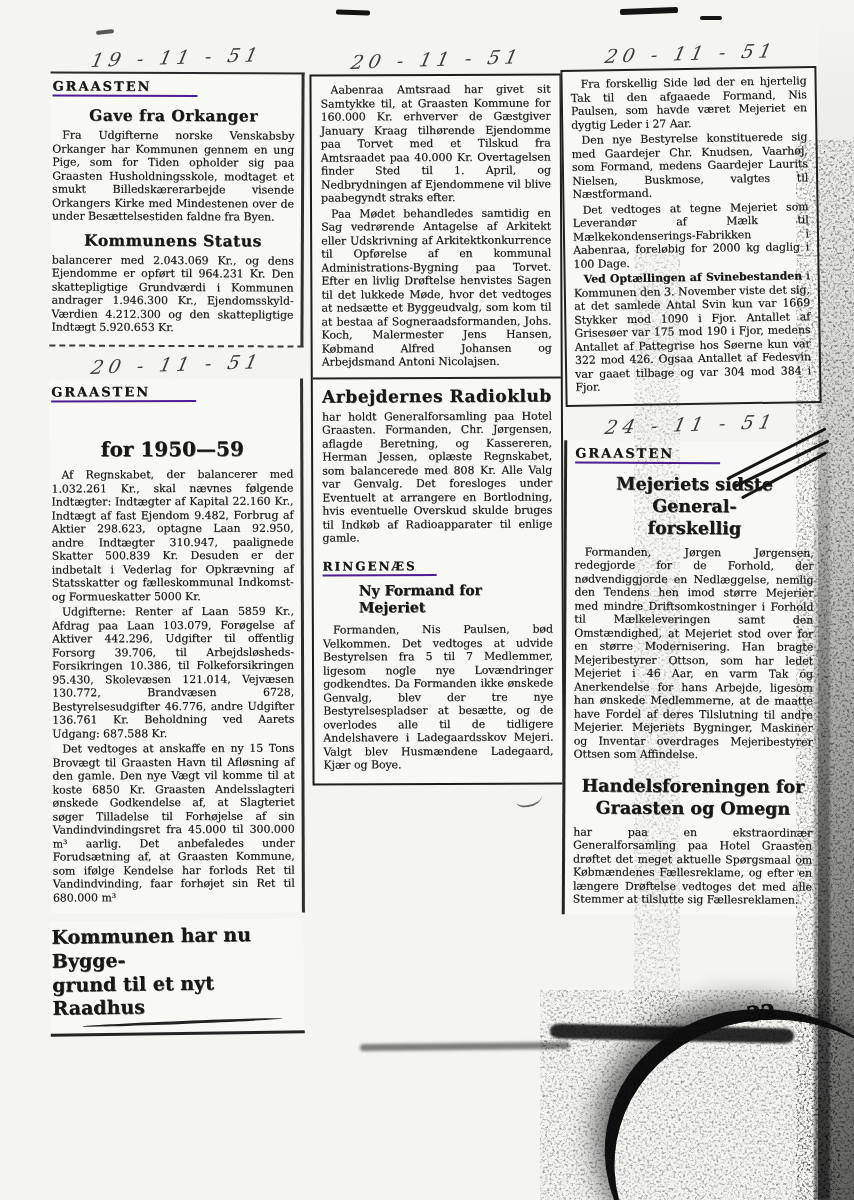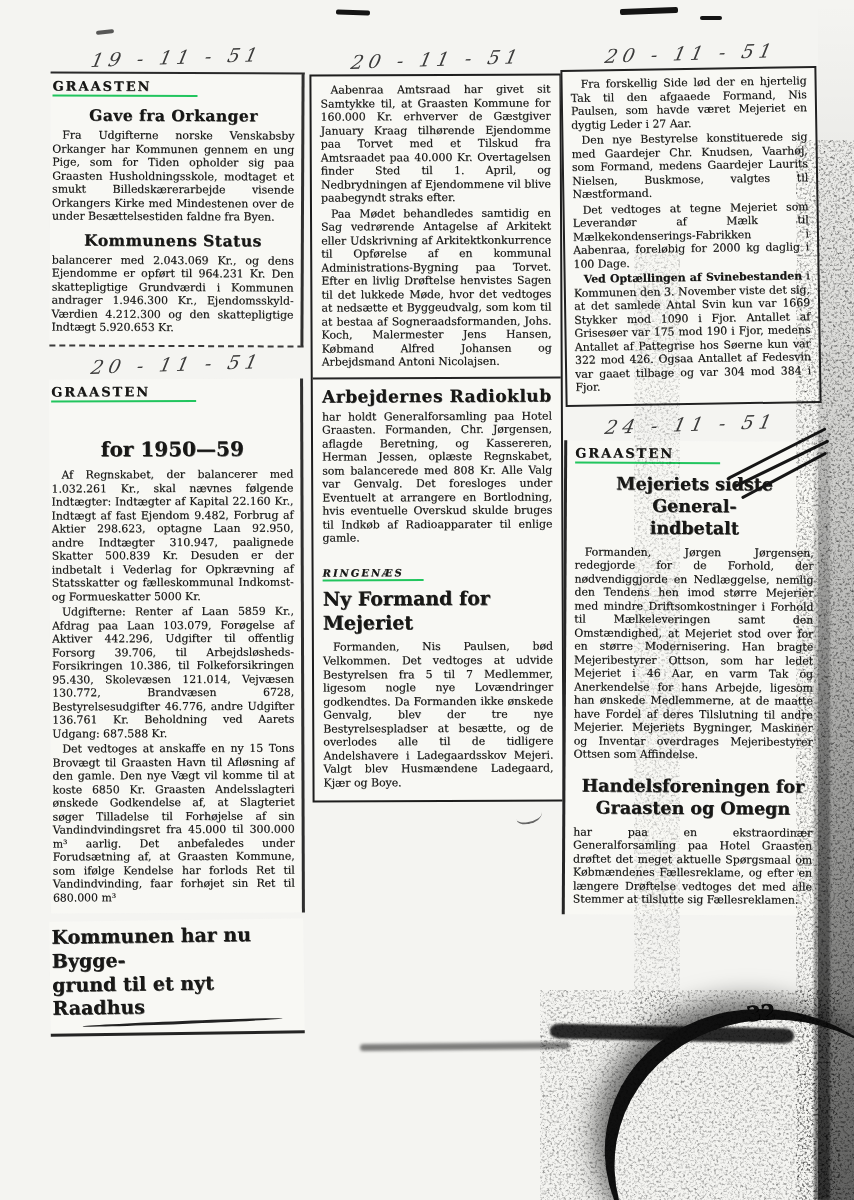--- a/index.html
+++ b/index.html
@@ -8,21 +8,21 @@
     background:#f4f4f1;
     font-family:"DejaVu Serif","Liberation Serif",serif;
     color:#181816;
   }
   
   .body{font-size:10.9px;line-height:1.24;text-align:justify;overflow-wrap:break-word;}
   .body p{margin:0 0 2px 0;text-indent:10px;text-shadow:0.3px 0.3px 0 rgba(25,25,25,0.55);}
   .body p.noindent{text-indent:0;}
   .tag{
     font-weight:bold;font-size:13px;letter-spacing:2px;
-    border-bottom:2px solid #22c55e;display:inline-block;
+    border-bottom:2px solid #4c1d95;display:inline-block;
     padding:0 46px 1px 0;margin:2px 0 2px 0;
     text-shadow:0.4px 0.4px 0 rgba(25,25,25,0.6);
     text-align:right;
   }
   .hl-md{font-size:15.5px;font-weight:bold;text-align:center;margin:7px 0 4px 0;
     letter-spacing:0.5px;text-shadow:0.5px 0.5px 0 rgba(20,20,20,0.65);}
   .hl-lg{font-size:20px;font-weight:bold;text-align:center;line-height:1.25;
     margin:8px 0 6px 0;text-shadow:0.6px 0.6px 0 rgba(20,20,20,0.7);}
   .hw{
     font-style:italic;font-size:19px;letter-spacing:5px;color:#222;
@@ -120,22 +120,22 @@
         <p>Paa Mødet behandledes samtidig en Sag vedrørende Antagelse af Arkitekt eller Udskrivning af Arkitektkonkurrence til Opførelse af en kommunal Administrations-Bygning paa Torvet. Efter en livlig Drøftelse henvistes Sagen til det lukkede Møde, hvor det vedtoges at nedsætte et Byggeudvalg, som kom til at bestaa af Sogneraadsformanden, Johs. Koch, Malermester Jens Hansen, Købmand Alfred Johansen og Arbejdsmand Antoni Nicolajsen.</p>
       </div>
 
       <hr class="divider">
 
       <h2 class="hl-md" style="font-size:17px;">Arbejdernes Radioklub</h2>
       <div class="body">
         <p class="noindent">har holdt Generalforsamling paa Hotel Graasten. Formanden, Chr. Jørgensen, aflagde Beretning, og Kassereren, Herman Jessen, oplæste Regnskabet, som balancerede med 808 Kr. Alle Valg var Genvalg. Det foresloges under Eventuelt at arrangere en Bortlodning, hvis eventuelle Overskud skulde bruges til Indkøb af Radioapparater til enlige gamle.</p>
       </div>
 
-      <span class="tag" style="font-size:10px;margin-top:20px;padding-right:20px;font-style:italic;">RINGENÆS</span>
-      <h1 class="hl-lg" style="font-size:19px;text-align:left;margin-top:4px;">Ny Formand for Mejeriet</h1>
+      <span class="tag" style="font-size:12px;margin-top:12px;padding-right:20px;">RINGENÆS</span>
+      <h1 class="hl-lg" style="font-size:14px;text-align:left;margin-top:4px;margin-left:36px;">Ny Formand for Mejeriet</h1>
       <div class="body">
         <p>Formanden, Nis Paulsen, bød Velkommen. Det vedtoges at udvide Bestyrelsen fra 5 til 7 Medlemmer, ligesom nogle nye Lovændringer godkendtes. Da Formanden ikke ønskede Genvalg, blev der tre nye Bestyrelsespladser at besætte, og de overlodes alle til de tidligere Andelshavere i Ladegaardsskov Mejeri. Valgt blev Husmændene Ladegaard, Kjær og Boye.</p>
       </div>
     </div>
 
     <div class="scribble" style="left:205px;margin-top:6px;position:relative;"></div>
   </div>
 
   <div class="col col-right">
     <div class="hw">20 - 11 - 51</div>
@@ -146,21 +146,21 @@
         <p>Den nye Bestyrelse konstituerede sig med Gaardejer Chr. Knudsen, Vaarhøj, som Formand, medens Gaardejer Laurits Nielsen, Buskmose, valgtes til Næstformand.</p>
         <p>Det vedtoges at tegne Mejeriet som Leverandør af Mælk til Mælkekondenserings-Fabrikken i Aabenraa, foreløbig for 2000 kg daglig i 100 Dage.</p>
         <p><b>Ved Optællingen af Svinebestanden</b> <span>i Kommunen den 3. November viste det sig, at det samlede Antal Svin kun var 1669 Stykker mod 1090 i Fjor. Antallet af Grisesøer var 175 mod 190 i Fjor, medens Antallet af Pattegrise hos Søerne kun var 322 mod 426. Ogsaa Antallet af Fedesvin var gaaet tilbage og var 304 mod 384 i Fjor.</span></p>
       </div>
     </div>
 
     <div class="hw" style="margin-top:8px;">24 - 11 - 51</div>
 
     <div class="clip clip-r2">
       <span class="tag">GRAASTEN</span>
-      <h1 class="hl-lg" style="font-size:17.5px;"><span>Mejeriets sidste General-</span><br><span>indbetalt</span></h1>
+      <h1 class="hl-lg" style="font-size:17.5px;"><span>Mejeriets sidste General-</span><br><span>forskellig</span></h1>
       <div class="body">
         <p>Formanden, Jørgen Jørgensen, redegjorde for de Forhold, der nødvendiggjorde en Nedlæggelse, nemlig den Tendens hen imod større Mejerier med mindre Driftsomkostninger i Forhold til Mælkeleveringen samt den Omstændighed, at Mejeriet stod over for en større Modernisering. Han bragte Mejeribestyrer Ottson, som har ledet Mejeriet i 46 Aar, en varm Tak og Anerkendelse for hans Arbejde, ligesom han ønskede Medlemmerne, at de maatte have Fordel af deres Tilslutning til andre Mejerier. Mejeriets Bygninger, Maskiner og Inventar overdrages Mejeribestyrer Ottsen som Affindelse.</p>
       </div>
 
       <h1 class="hl-lg" style="font-size:17.5px;margin-top:14px;"><span>Handelsforeningen for</span><br><span>Graasten og Omegn</span></h1>
       <div class="body">
         <p class="noindent">har paa en ekstraordinær Generalforsamling paa Hotel Graasten drøftet det meget aktuelle Spørgsmaal om Købmændenes Fællesreklame, og efter en længere Drøftelse vedtoges det med alle Stemmer at tilslutte sig Fællesreklamen.</p>
       </div>
     </div>
   </div>

